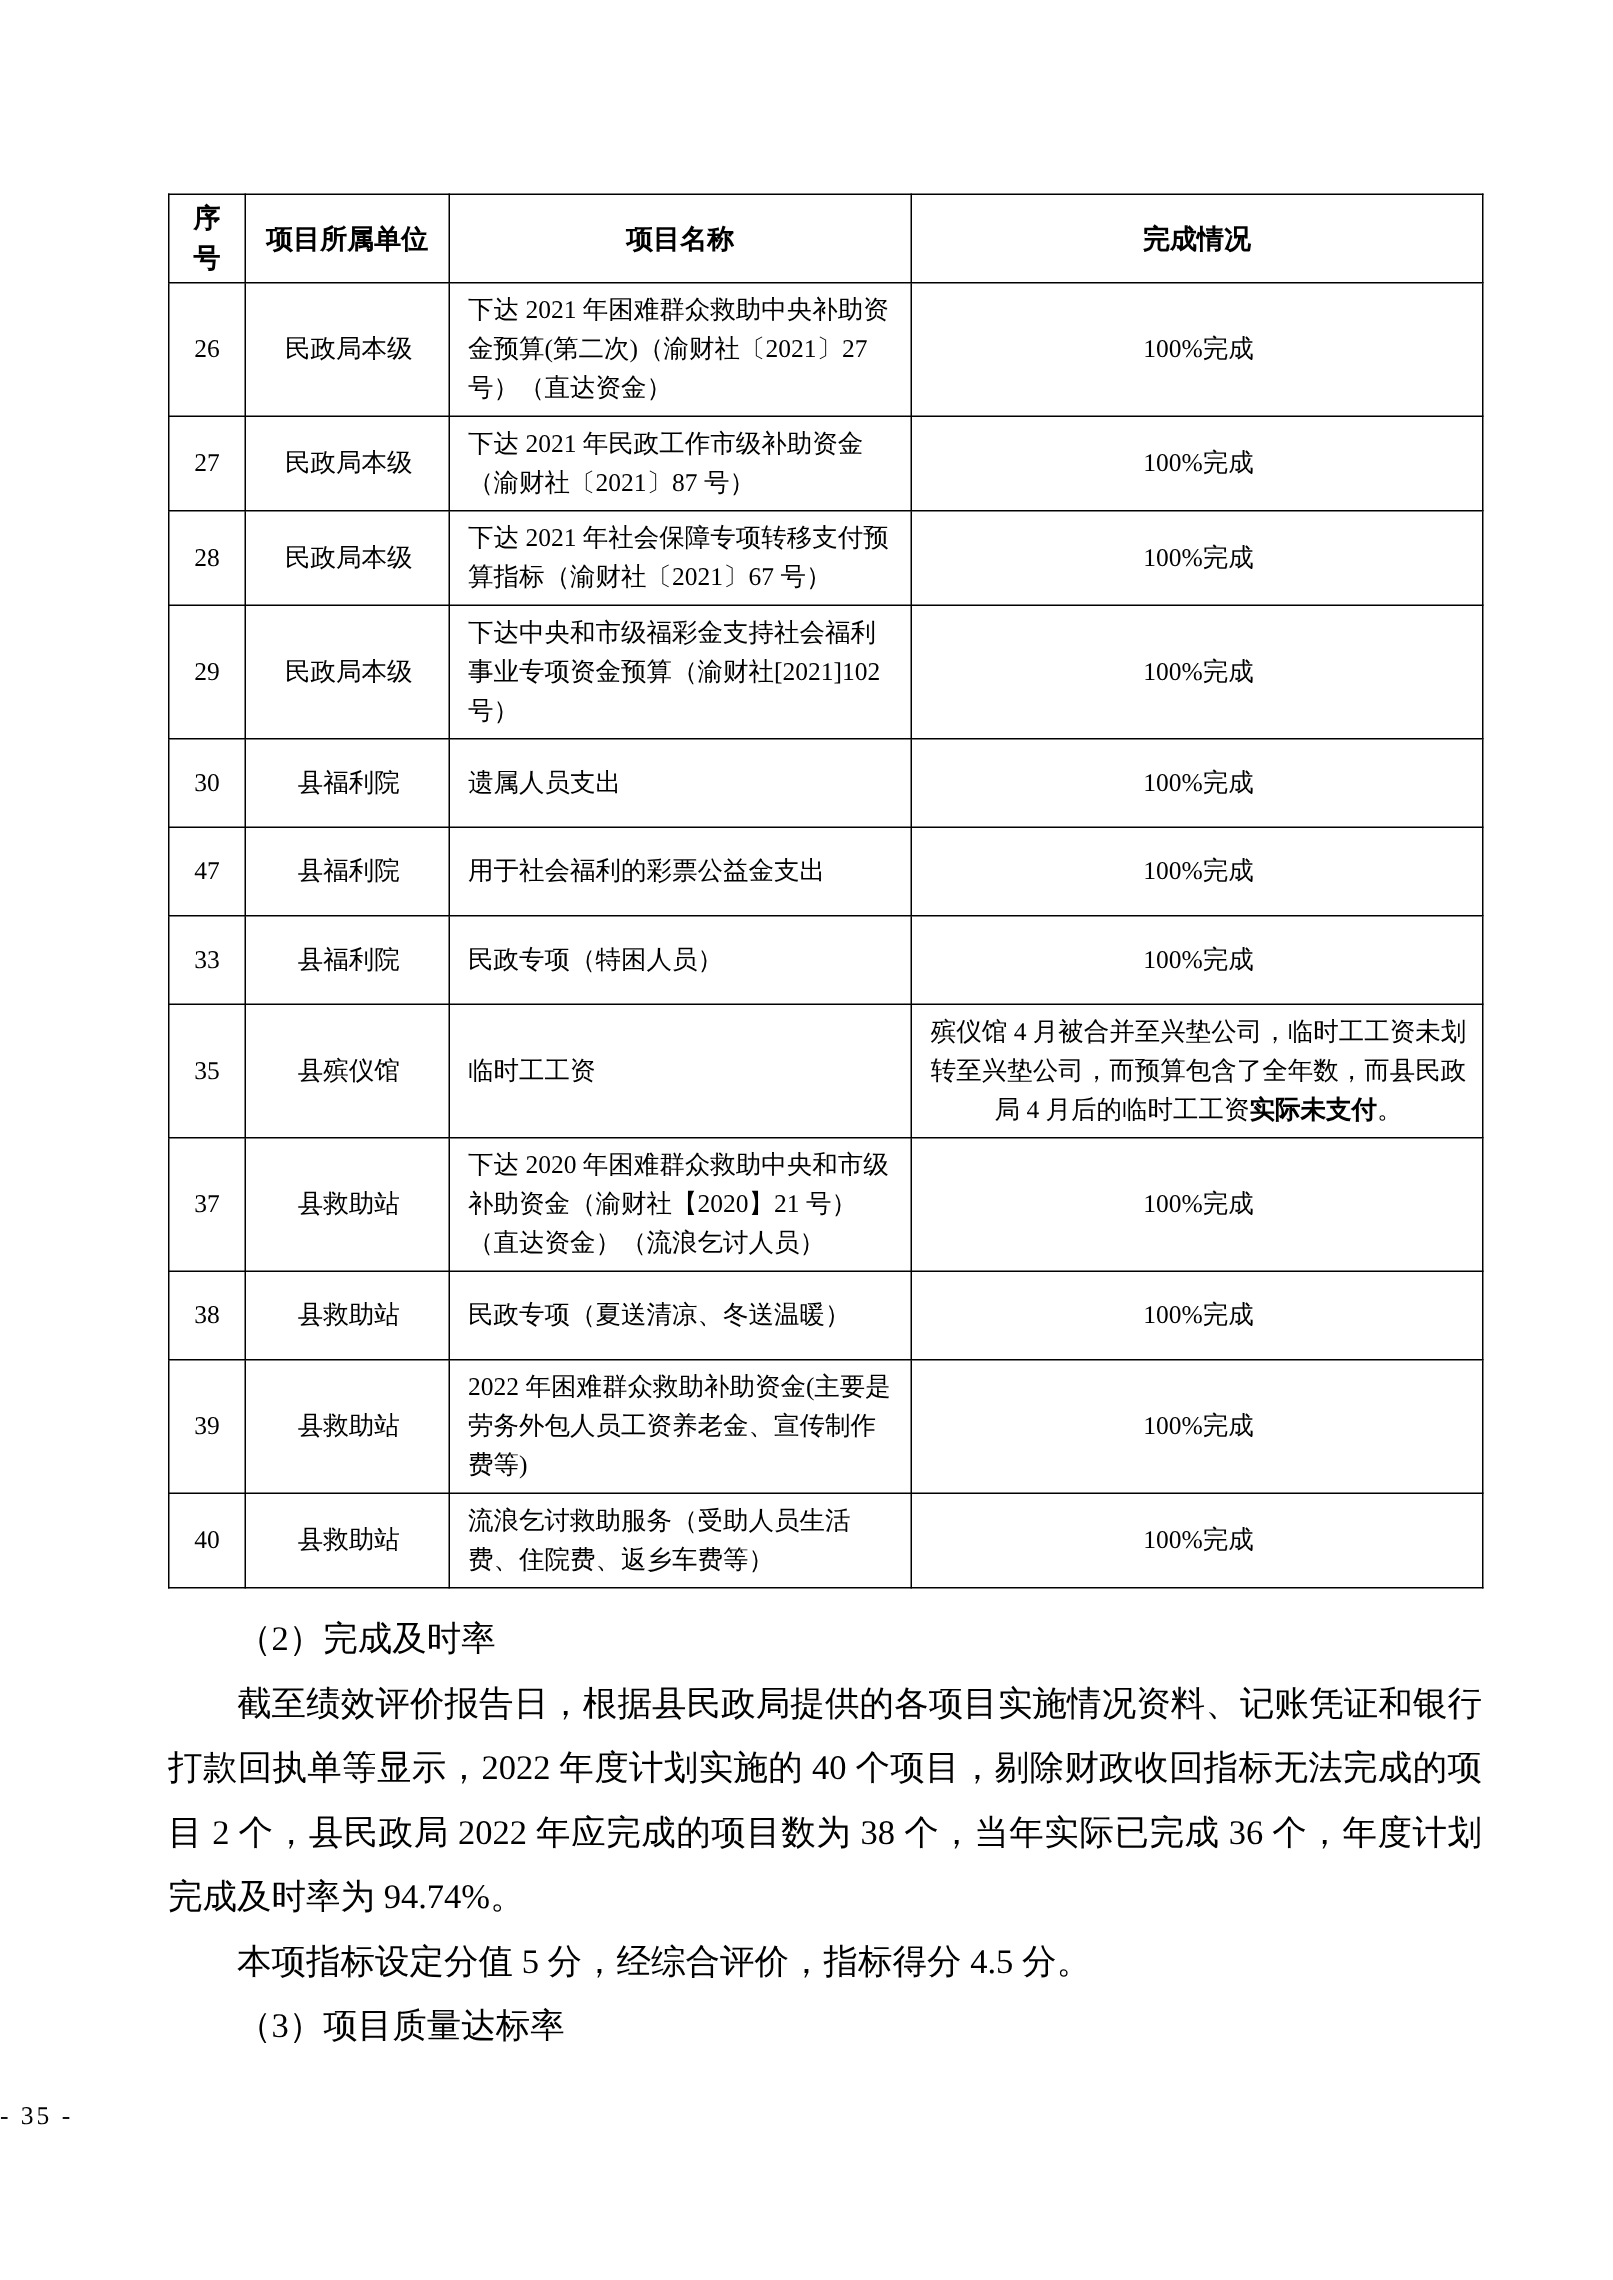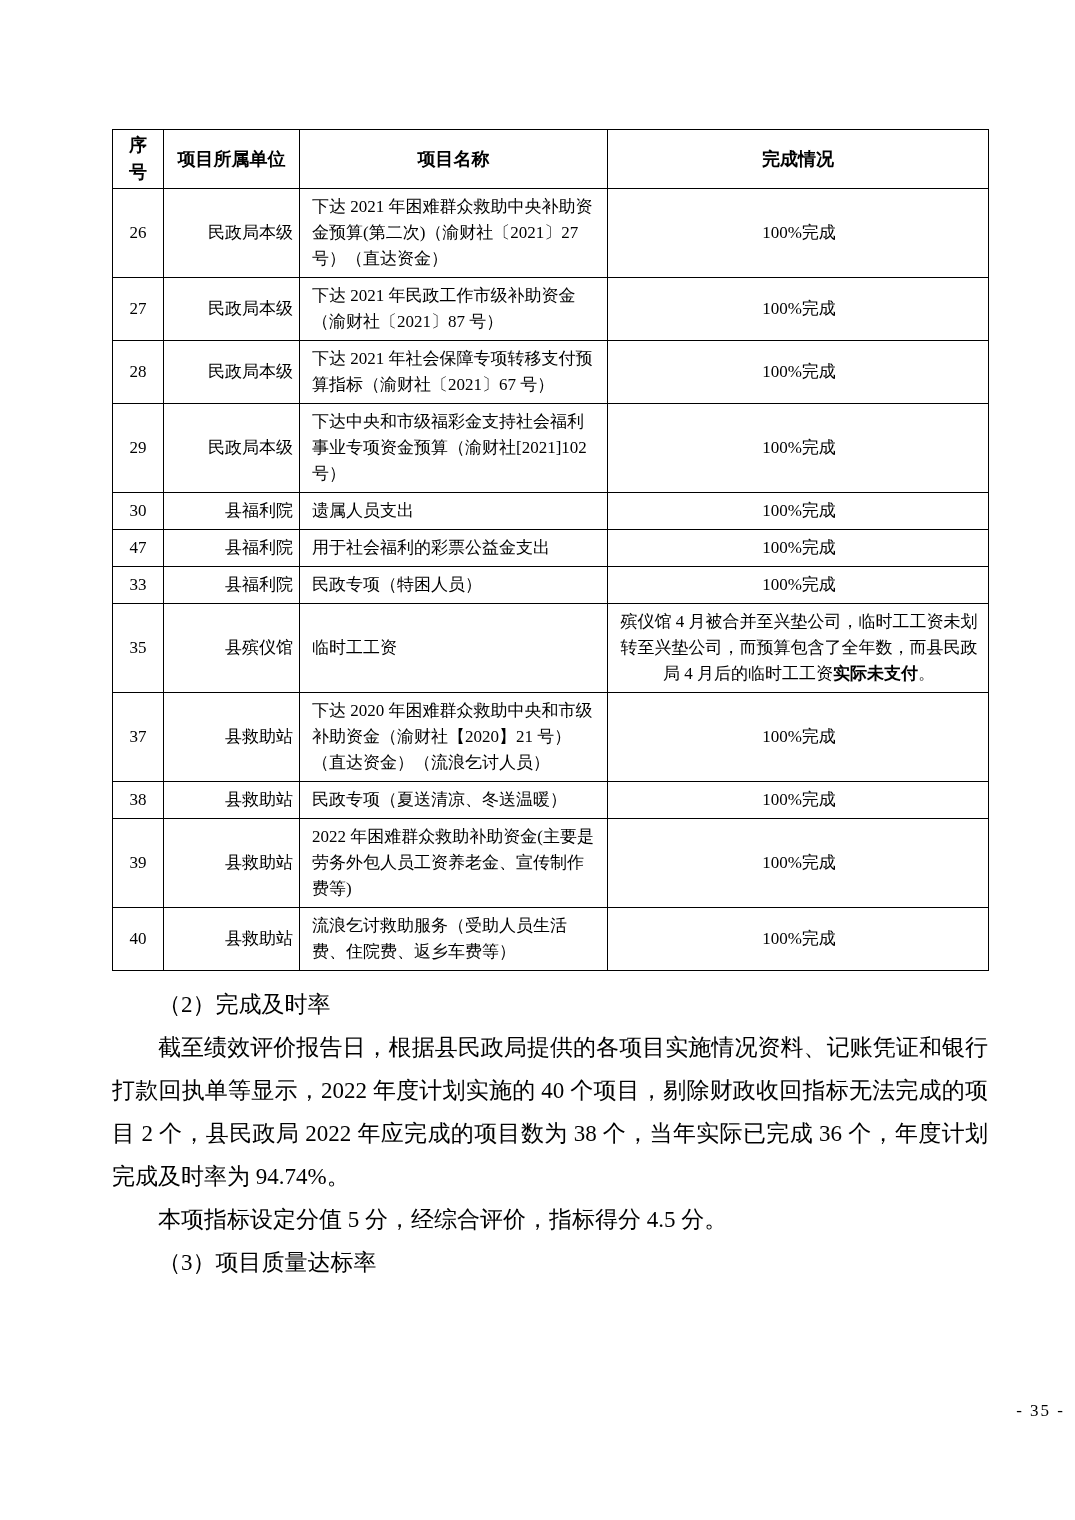--- a/index.html
+++ b/index.html
@@ -37,41 +37,41 @@
     height: 56px;
     padding: 1px 2px;
   }
   .stack {
     display: inline-block;
     width: 1.15em;
     word-break: break-all;
     text-align: center;
     line-height: 27px;
   }
-  .c-no   { text-align: center; padding: 5px 2px; }
-  .c-unit { text-align: right;   padding: 5px 6px 5px 8px; }
+  .c-no   { text-align: center; padding: 16px 2px; }
+  .c-unit { text-align: center;   padding: 5px 6px 5px 8px; }
   .c-proj { text-align: left;   padding: 5px 9px 5px 12px; }
   .c-status { text-align: center; padding: 5px 6px 5px 8px; }
   .c-status b { font-weight: bold; }
   .body-text {
     margin-top: 12px;
     font-size: 23px;
     line-height: 43px;
     text-align: justify;
   }
   .body-p {
     margin: 0;
     text-indent: 2em;
   }
   .page-num {
     position: absolute;
-    left: 12px;
+    left: 0;
     top: 1401px;
     width: 1053px;
-    text-align: right;
+    text-align: left;
     font-size: 17px;
     letter-spacing: 2px;
   }
 </style>
 </head>
 <body>
 
 <div class="content">
 
   <table class="project-table">

